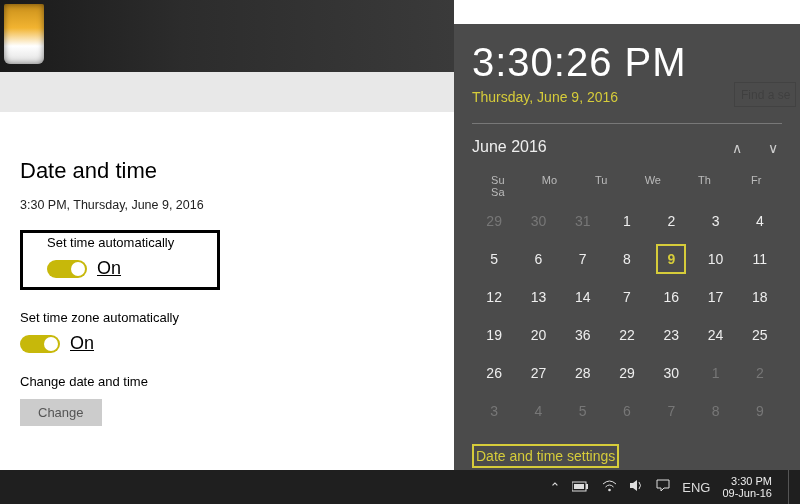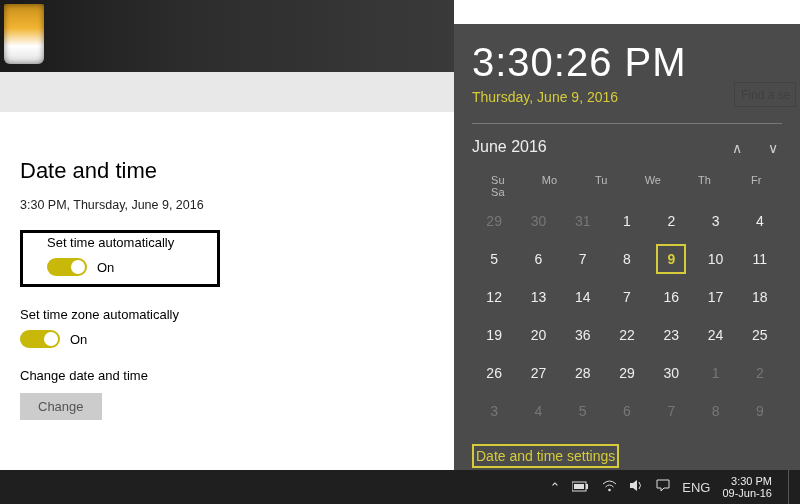--- a/index.html
+++ b/index.html
@@ -13,21 +13,21 @@
   .search-box { position:absolute; right:4px; top:82px; width:62px; height:25px; border:1px solid #888; background:#fff; font-size:12px; display:flex; align-items:center; padding-left:6px; color:#666; }
 
   
   .settings { position:absolute; left:0; top:112px; width:454px; background:#fff; padding:18px 20px; color:#000; }
   .settings h1 { font-weight:400; font-size:22px; margin-top:28px; }
   .settings .now { font-size:12.5px; margin-top:14px; color:#222; }
   .section-label { font-size:13px; margin-top:20px; }
   .toggle-row { display:flex; align-items:center; margin-top:8px; gap:10px; }
   .toggle { width:40px; height:18px; border-radius:10px; background:#c7b80a; position:relative; cursor:pointer; }
   .toggle .knob { position:absolute; right:2px; top:2px; width:14px; height:14px; border-radius:50%; background:#fff; }
-  .toggle-row .state { font-size:13px; }
+  .toggle-row .state { font-size:18px;text-decoration:underline; }
   .highlight-box { border:3px solid #000; padding:2px 6px 8px 24px; width:200px; margin-top:18px; }
   .highlight-box .section-label { margin-top:0; }
   .change-btn { margin-top:10px; padding:6px 18px; border:none; background:#ccc; color:#555; font-size:13px; cursor:pointer; }
 
   
   .flyout { position:absolute; right:0; top:16px; width:346px; height:470px; background:rgba(60,60,60,.92); color:#fff; padding:12px 18px 8px 18px;margin-top:8px; }
   .time { font-size:40px; font-weight:300; letter-spacing:1px; margin-top:4px; }
   .date { font-size:14px; color:#d6cc3a; margin-top:4px; }
   .divider { border-top:1px solid rgba(255,255,255,.25); margin-top:18px; }
   .month-row { display:flex; align-items:center; justify-content:space-between; margin-top:14px; }

